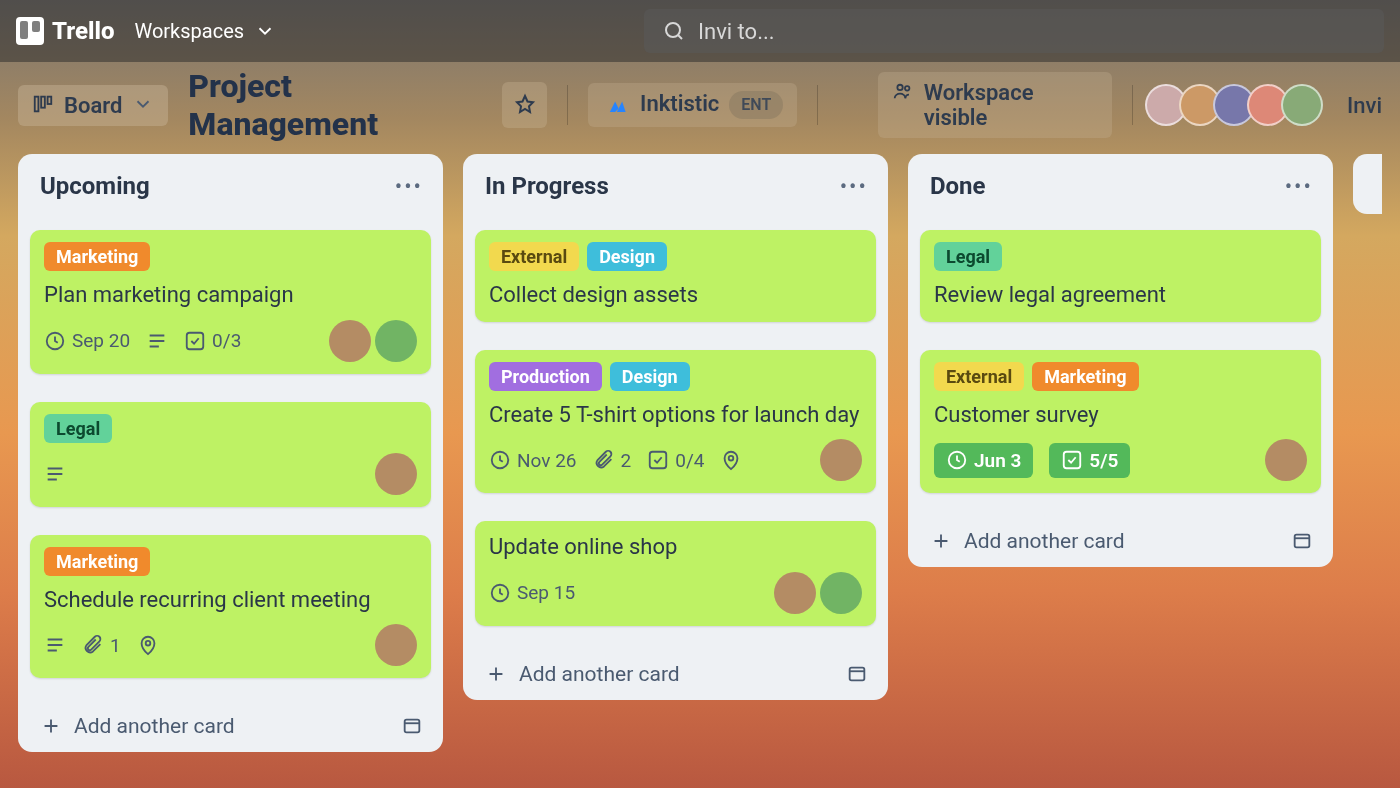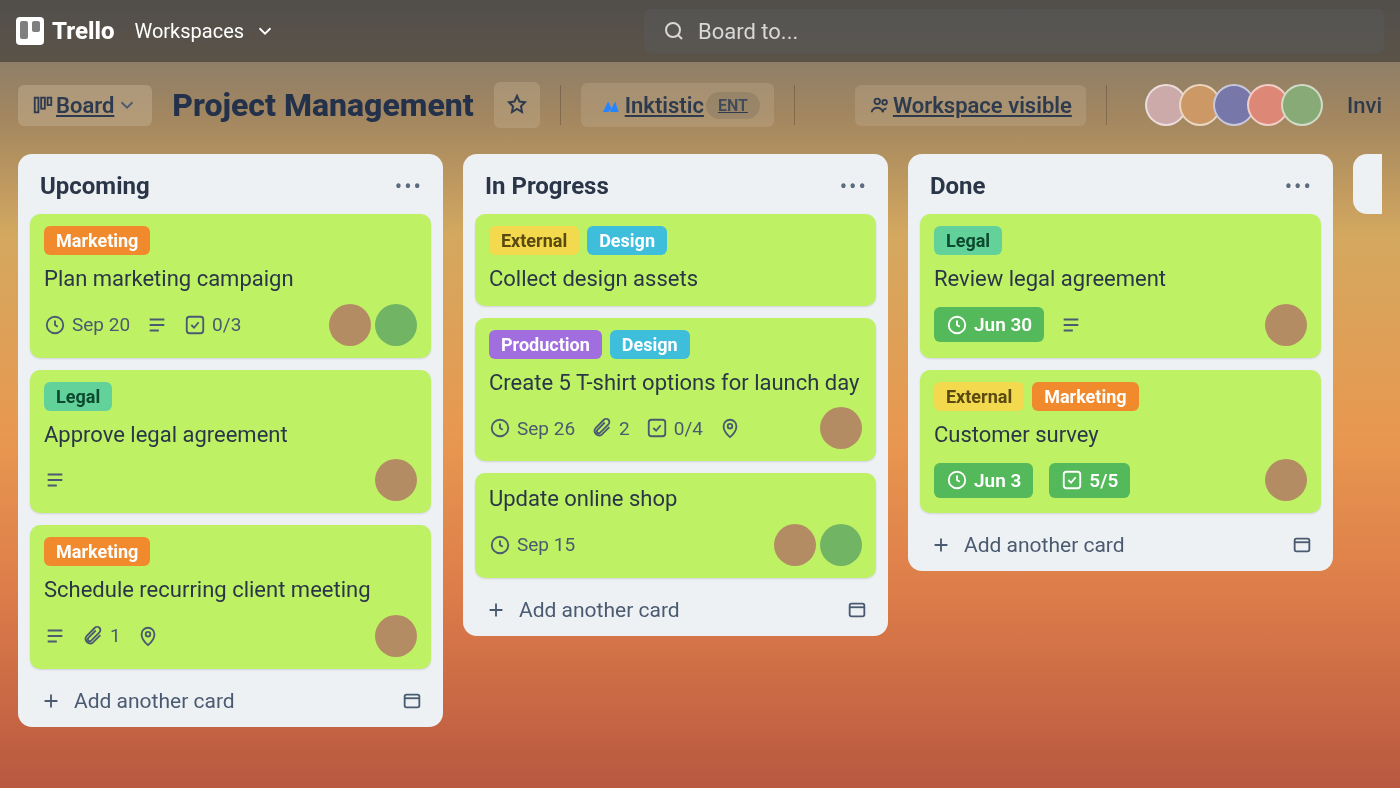--- a/index.html
+++ b/index.html
@@ -35,22 +35,22 @@
     background: rgba(90,90,90,0.55);
     border-radius:6px; display:flex; align-items:center; gap:12px;
     padding:0 18px; color:#d8d8d8; font-size:22px;
   }
   
   .boardbar {
     height:70px; display:flex; align-items:center; gap:14px; padding:0 18px; margin-top:8px;
   }
   .chip {
     background: rgba(200,180,150,0.45);
-    border-radius:6px; padding:8px 14px; display:flex; align-items:center; gap:2px;
-    color:#2e3b4e; font-size:22px; font-weight:600;text-decoration:underline;
+    border-radius:6px; padding:8px 14px; display:flex; gap:10px;
+    color:#2e3b4e; font-size:22px; font-weight:600;
   }
   .board-title { font-size:32px; font-weight:800; color:#23324a; margin:4px 6px; }
   .sq-btn {
     width:46px; height:46px; border-radius:6px; background:rgba(200,180,150,0.35);
     display:flex; align-items:center; justify-content:center; color:#2e3b4e;
   }
   .divider { width:1px; height:40px; background:rgba(0,0,0,0.2); margin:0 6px;}
   .atlassian-icon {
     width:28px;height:28px;
   }
@@ -61,21 +61,21 @@
     margin-left:-8px; background:#888; display:flex; align-items:center; justify-content:center;
     overflow:hidden;
   }
   .invite { font-size:22px; color:#2e3b4e; font-weight:500; margin-left:10px;}
   
   .board {
     display:flex; gap:20px; padding:14px 18px; align-items:flex-start;
   }
   .list {
     width:438px; background:#eef1f4; border-radius:14px; padding:12px 12px 10px 12px;
-    display:flex; flex-direction:column; gap:12px;
+    display:flex; flex-direction:column; gap:28px;
   }
   .list-partial { width:30px; background:#eef1f4; border-radius:14px 0 0 14px; height:60px;}
   .list-header { display:flex; align-items:center; justify-content:space-between; padding:6px 8px 2px 10px;}
   .list-title { font-size:24px; font-weight:700; color:#2a3648;}
   .list-menu { color:#5c6b80; font-size:22px; letter-spacing:2px; cursor:pointer;}
   .card {
     background:#bef264; border-radius:10px; padding:12px 14px; box-shadow:0 1px 2px rgba(0,0,0,0.12);
     display:flex; flex-direction:column; gap:10px; cursor:pointer;
   }
   .labels { display:flex; gap:8px; flex-wrap:wrap;}
@@ -115,21 +115,21 @@
     <span>Workspaces</span>
     <svg class="ic" viewBox="0 0 24 24">
         <path d="M6 9l6 6 6-6" stroke="#fff"></path>
       </svg>
   </div>
   <div class="searchbar">
     <svg viewBox="0 0 24 24" width="24" height="24">
         <circle cx="11" cy="11" r="7" stroke="#d8d8d8" stroke-width="2" fill="none"></circle>
         <path d="M20 20l-4-4" stroke="#d8d8d8" stroke-width="2"></path>
       </svg>
-    <span>Board to...</span>
+    <span>Invi to...</span>
   </div>
 </div>
 
 <div class="boardbar">
   <div class="chip">
     <svg viewBox="0 0 24 24" width="22" height="22">
         <rect x="3" y="4" width="4" height="16" stroke="#2e3b4e" stroke-width="2" fill="none"></rect>
         <rect x="10" y="4" width="4" height="12" stroke="#2e3b4e" stroke-width="2" fill="none"></rect>
         <rect x="17" y="4" width="4" height="8" stroke="#2e3b4e" stroke-width="2" fill="none"></rect>
       </svg>
@@ -208,21 +208,20 @@
           <div class="members">
             <div class="member" style="background:hsl(30,35%,55%)"></div>
             <div class="member" style="background:hsl(110,35%,55%)"></div>
           </div>
         </div>
   </div>
       <div class="card">
     <div class="labels">
           <span class="label lbl-legal">Legal</span>
         </div>
-    <div class="card-title">Approve legal agreement</div>
     <div class="meta">
           <span class="badge">
             <svg class="ic " viewBox="0 0 24 24">
               <path d="M4 6h16M4 12h16M4 18h10"></path>
             </svg>
           </span>
           <div class="members">
             <div class="member" style="background:hsl(30,35%,55%)"></div>
           </div>
         </div>
@@ -287,21 +286,21 @@
           <span class="label lbl-production">Production</span>
           <span class="label lbl-design">Design</span>
         </div>
     <div class="card-title">Create 5 T-shirt options for launch day</div>
     <div class="meta">
           <span class="badge">
             <svg class="ic " viewBox="0 0 24 24">
               <circle cx="12" cy="12" r="9"></circle>
               <path d="M12 7v5l3 2"></path>
             </svg>
-            <span>Sep 26</span>
+            <span>Nov 26</span>
           </span>
           <span class="badge">
             <svg class="ic " viewBox="0 0 24 24">
               <path d="M20 11l-8 8a5 5 0 01-7-7l9-9a3.5 3.5 0 015 5l-9 9a2 2 0 01-3-3l8-8"></path>
             </svg>
             <span>2</span>
           </span>
           <span class="badge">
             <svg class="ic " viewBox="0 0 24 24">
               <rect x="3" y="3" width="18" height="18" rx="3"></rect>
@@ -354,50 +353,33 @@
     <div class="list">
     <div class="list-header">
       <div class="list-title">Done</div>
       <div class="list-menu">•••</div>
     </div>
     <div class="card">
     <div class="labels">
           <span class="label lbl-legal">Legal</span>
         </div>
     <div class="card-title">Review legal agreement</div>
+  </div>
+      <div class="card">
+    <div class="labels">
+          <span class="label lbl-external">External</span>
+          <span class="label lbl-marketing">Marketing</span>
+        </div>
+    <div class="card-title">Customer survey</div>
     <div class="meta">
           <span class="badge badge-green">
             <svg class="ic ic-white" viewBox="0 0 24 24">
               <circle cx="12" cy="12" r="9"></circle>
               <path d="M12 7v5l3 2"></path>
             </svg>
-            <span>Jun 30</span>
-          </span>
-          <span class="badge">
-            <svg class="ic " viewBox="0 0 24 24">
-              <path d="M4 6h16M4 12h16M4 18h10"></path>
-            </svg>
-          </span>
-          <div class="members">
-            <div class="member" style="background:hsl(30,35%,55%)"></div>
-          </div>
-        </div>
-  </div>
-      <div class="card">
-    <div class="labels">
-          <span class="label lbl-external">External</span>
-          <span class="label lbl-marketing">Marketing</span>
-        </div>
-    <div class="card-title">Customer survey</div>
-    <div class="meta">
-          <span class="badge badge-green">
-            <svg class="ic ic-white" viewBox="0 0 24 24">
-              <circle cx="12" cy="12" r="9"></circle>
-              <path d="M12 7v5l3 2"></path>
-            </svg>
             <span>Jun 3</span>
           </span>
           <span class="badge badge-green">
             <svg class="ic ic-white" viewBox="0 0 24 24">
               <rect x="3" y="3" width="18" height="18" rx="3"></rect>
               <path d="M8 12l3 3 5-6"></path>
             </svg>
             <span>5/5</span>
           </span>
           <div class="members">

